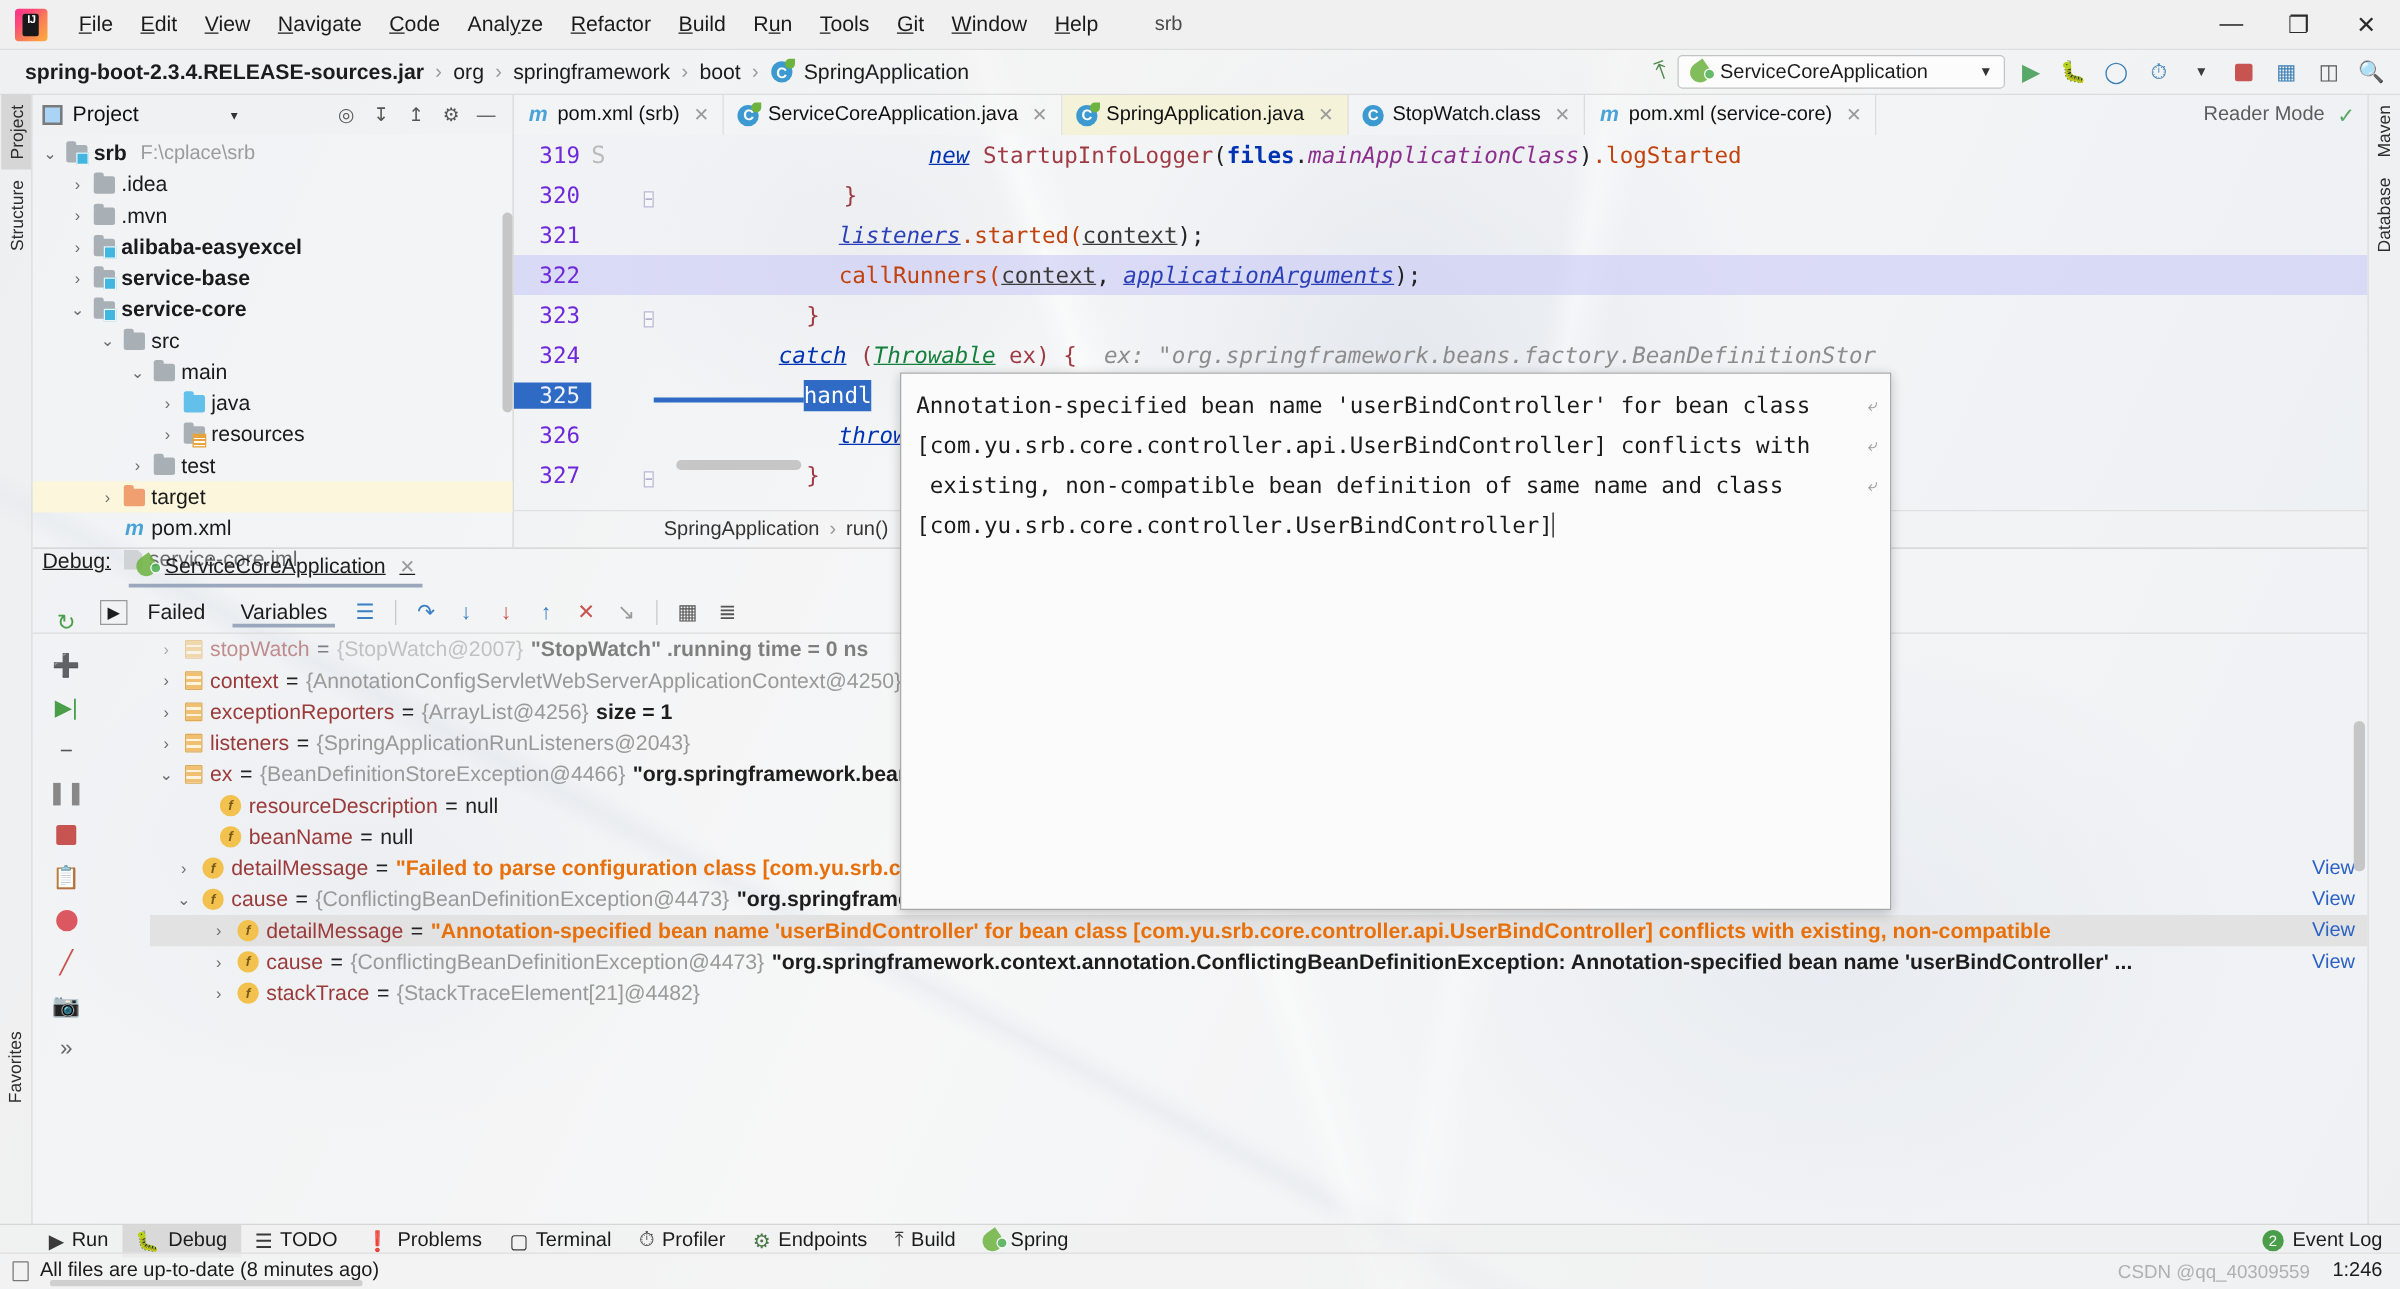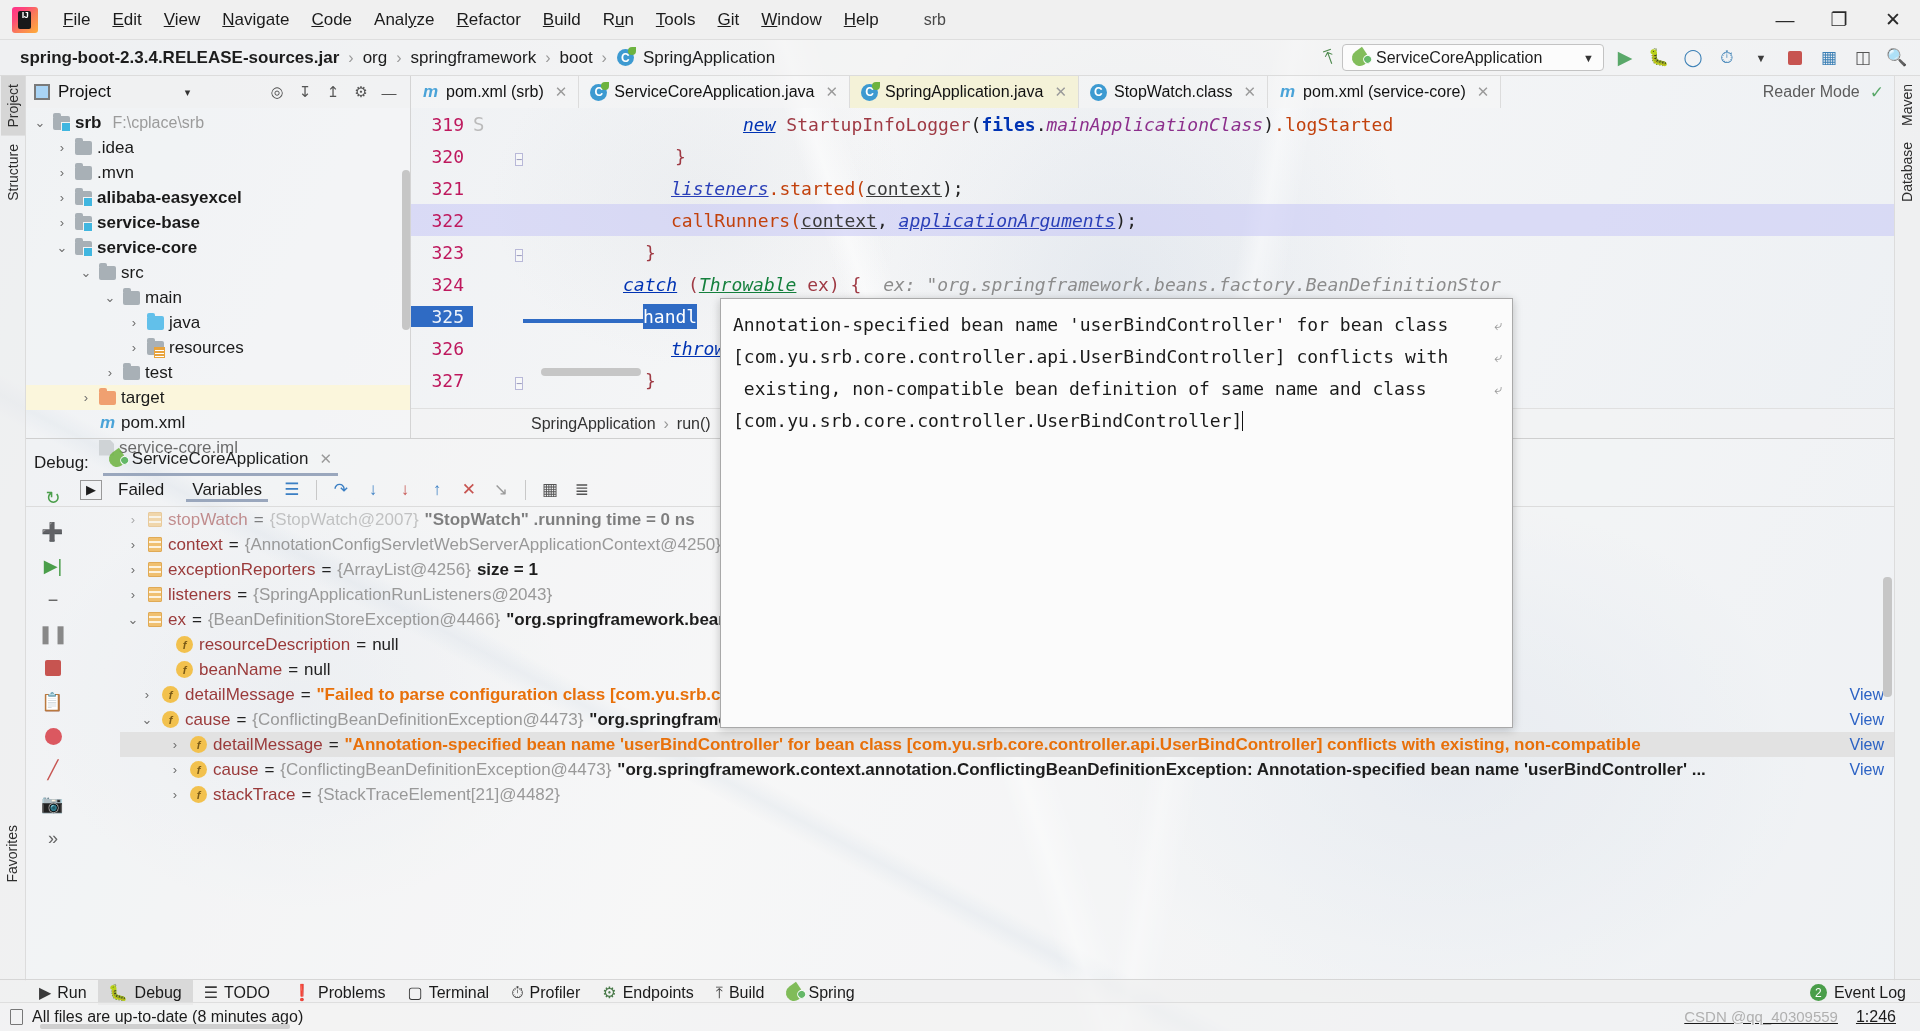--- a/index.html
+++ b/index.html
@@ -216,21 +216,21 @@
     position: absolute; left: 0; right: 0; top: 32px; bottom: 30px;
     overflow: hidden;
     font-family: "DejaVu Sans Mono", monospace;
     font-size: 18px;
   }
   .cline {
     display: flex; height: 32px; align-items: center; position: relative;
   }
   .cline.hl { background: rgba(198,198,246,0.55); }
   .gutter {
-    width: 62px; text-align: right; padding-right: 9px; color: #be185d;
+    width: 62px; text-align: right; padding-right: 9px; color: #6d28d9;
     font-size: 18px; flex: 0 0 auto; font-family: "DejaVu Sans Mono", monospace;
   }
   .gutter-mark { width: 50px; flex: 0 0 auto; position: relative; }
   .fold-box {
     width: 12px; height: 12px; border: 1px solid #b8b8d8; color: #8888b0;
     font-size: 10px; line-height: 10px; text-align: center; background: rgba(255,255,255,0.4);
     margin-left: 42px;
   }
   .code-txt { white-space: pre; flex: 1; }
   .kw { color: #0033b3; font-weight: 700; }
@@ -281,22 +281,23 @@
   }
 
   
   .debug-panel {
     position: absolute; left: 26px; top: 438px; right: 26px; bottom: 50px;
     z-index: 2;
     background: rgba(248,248,248,0.36);
     border-top: 1px solid #cfcfcf;
   }
   .debug-head {
-    height: 34px; display: flex; align-items: flex-end; gap: 10px; padding-left: 8px;
+    height: 34px; display: flex; align-items: flex-start; gap: 10px; padding-left: 8px;
     font-size: 17px;
+    text-decoration: underline;
   }
   .debug-tab {
     display: flex; align-items: center; gap: 7px; padding: 4px 10px;
     position: relative; font-size: 17px;
   }
   .debug-tab.active:after {
     content:""; position:absolute; left:4px; right:4px; bottom:-3px; height:3px;
     background:#9aa7bd;
   }
   .debug-toolbar {
@@ -374,21 +375,21 @@
     font-size: 12px; display:flex; align-items:center; justify-content:center;
   }
 
   
   .status-bar {
     position: absolute; left: 0; right: 0; bottom: 0; height: 29px;
     display: flex; align-items: center; gap: 9px; padding-left: 10px;
     font-size: 16px; color: #1b1b1b; z-index: 4;
     background: rgba(242,242,242,0.7); border-top: 1px solid #dedede;
   }
-  .status-right { margin-left: auto; display: flex; align-items: flex-start; gap: 18px; padding-right: 24px; text-decoration: underline; }
+  .status-right { margin-left: auto; display: flex; align-items: center; gap: 18px; padding-right: 14px; }
   .watermark { color: #b0b0b0; font-size: 15px; }
   .doc-ico {
     width: 13px; height: 16px; border: 1.5px solid #777; border-radius: 1px;
   }
 
   
   .progress-strip {
     position: absolute; left: 40px; bottom: 2px; width: 250px; height: 5px;
     background: #cfcfcf; border-radius: 2px; z-index: 5;
   }

